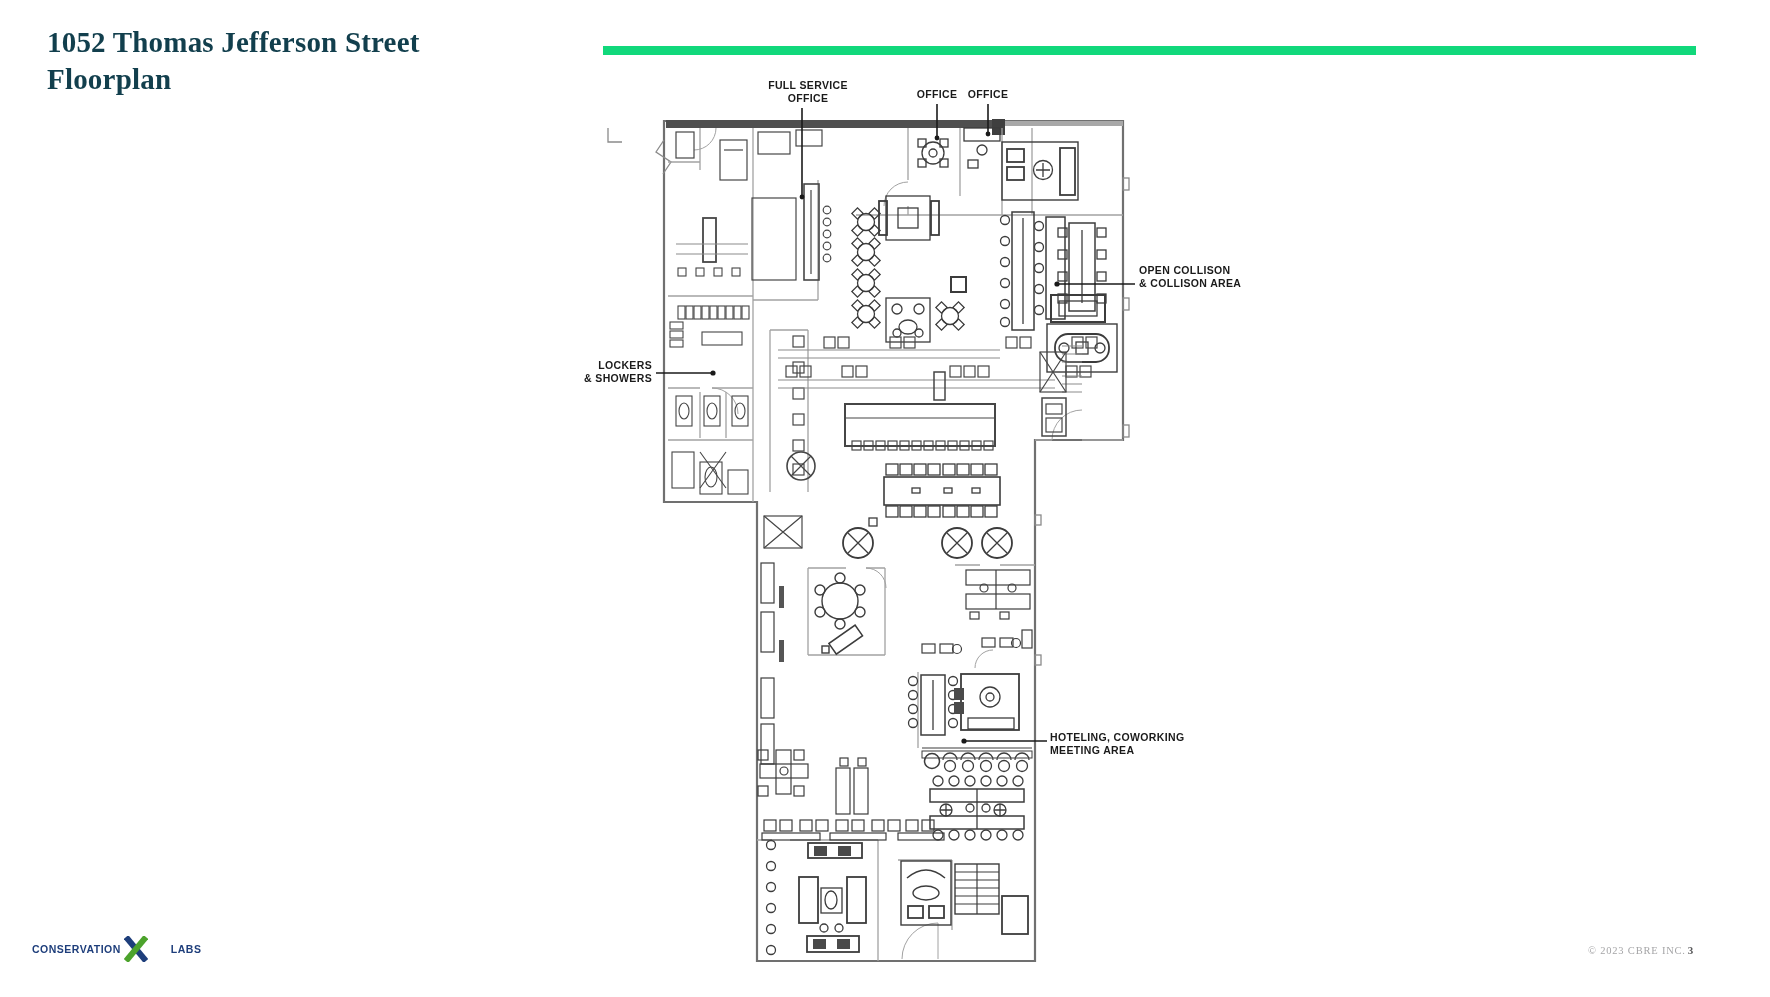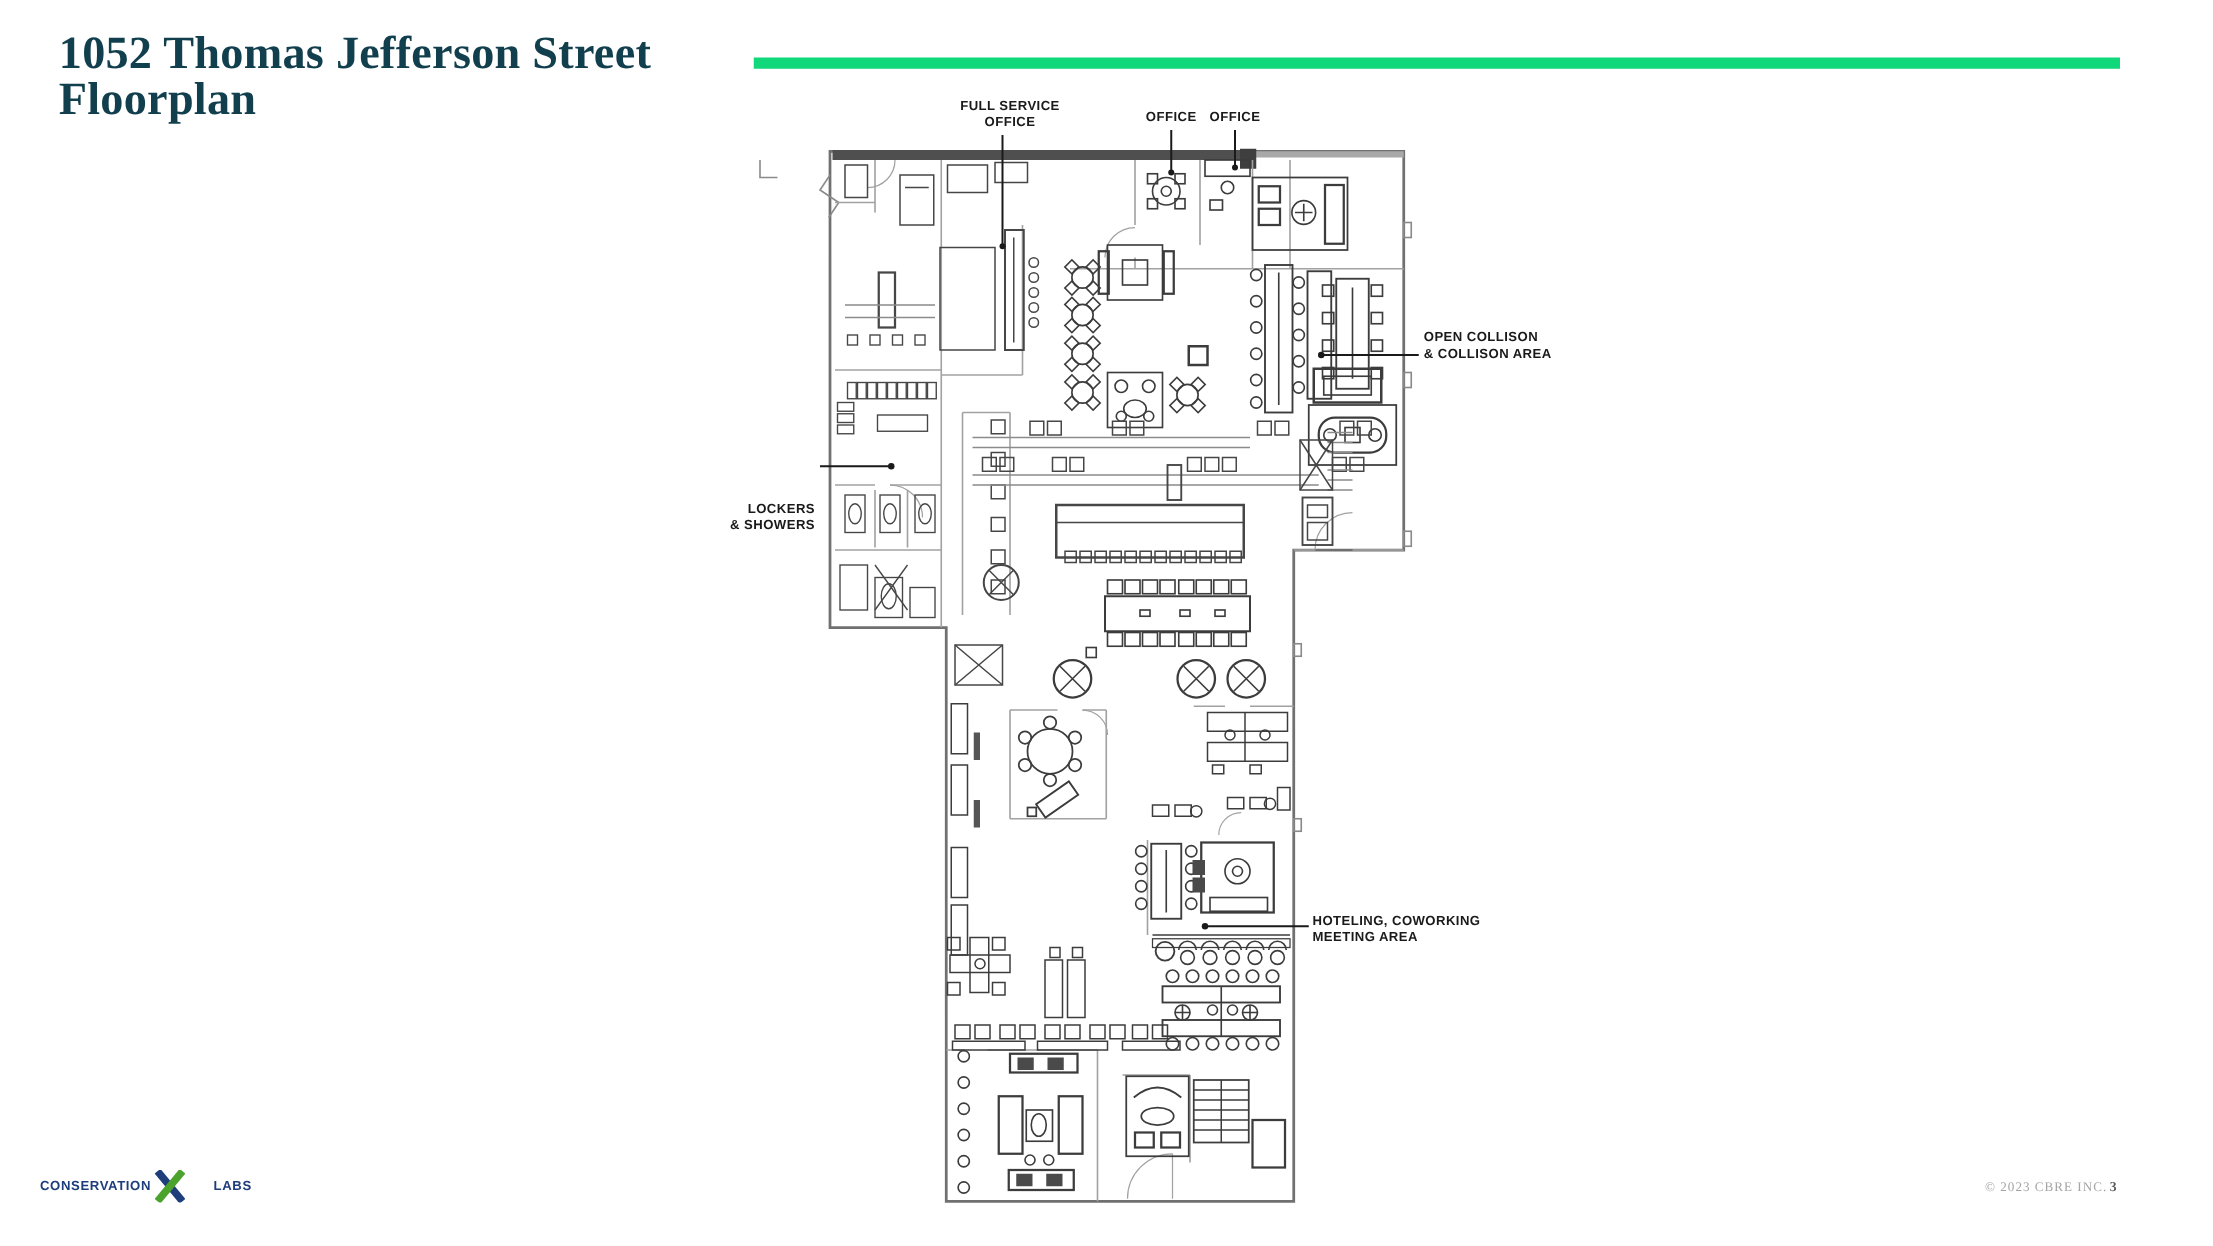--- a/index.html
+++ b/index.html
@@ -1,20 +1,20 @@
 <!DOCTYPE html>
 <html><head>
 <meta charset="utf-8">
 <style>
   html,body{margin:0;padding:0;background:#ffffff;}
   body{width:1770px;height:997px;position:relative;overflow:hidden;
        font-family:"Liberation Sans","DejaVu Sans",sans-serif;}
   .page-title{position:absolute;left:47px;top:24px;
        font-family:"Liberation Serif","DejaVu Serif",serif;
-       font-weight:700;font-size:37px;line-height:37px;color:#123F4D;
+       font-weight:700;font-size:29px;line-height:37px;color:#123F4D;
        letter-spacing:.2px;}
   .accent-bar{position:absolute;left:603px;top:46px;width:1093px;height:9px;
        background:#11D87B;}
   .plan-wrap{position:absolute;left:0;top:0;width:1770px;height:997px;border-radius:13px;}
   .plan-svg{position:absolute;left:560px;top:70px;width:760px;height:920px;}
   .callout{position:absolute;font-weight:700;font-size:10.5px;line-height:12.5px;
        color:#1A1A1A;letter-spacing:.35px;white-space:nowrap;}
   .callout.center{text-align:center;}
   .callout.right{text-align:right;}
   .footer-logo{position:absolute;left:12px;top:932px;height:34px;
@@ -506,21 +506,21 @@
   <div class="callout center" style="left:910px;top:88px;width:54px;">
     <div>OFFICE</div>
   </div>
   <div class="callout center" style="left:961px;top:88px;width:54px;">
     <div>OFFICE</div>
   </div>
   <div class="callout" style="left:1139px;top:264px;">
     <div>OPEN COLLISON</div>
     <div>&amp; COLLISON AREA</div>
   </div>
-  <div class="callout right" style="left:552px;top:359px;width:100px;margin-top:42px;">
+  <div class="callout right" style="left:552px;top:359px;width:100px;">
     <div>LOCKERS</div>
     <div>&amp; SHOWERS</div>
   </div>
   <div class="callout" style="left:1050px;top:731px;">
     <div>HOTELING, COWORKING</div>
     <div>MEETING AREA</div>
   </div>
 </div>
 
 <div class="footer-logo">

